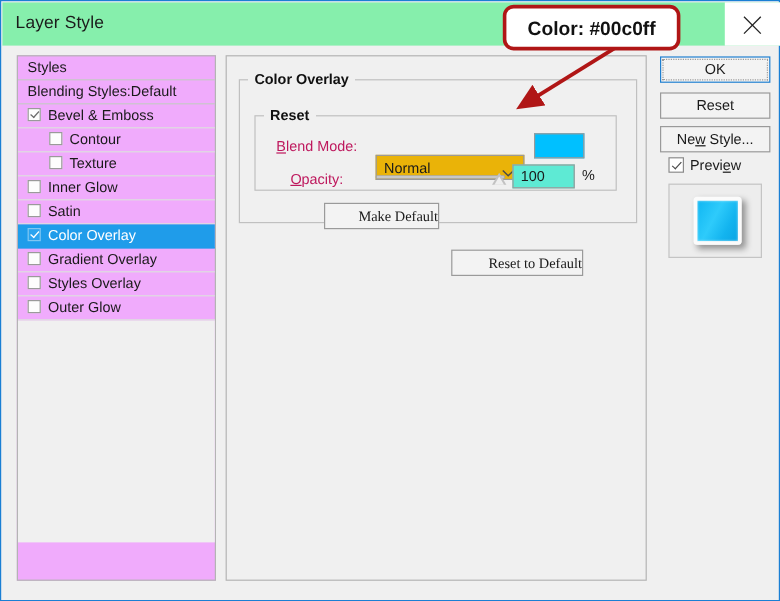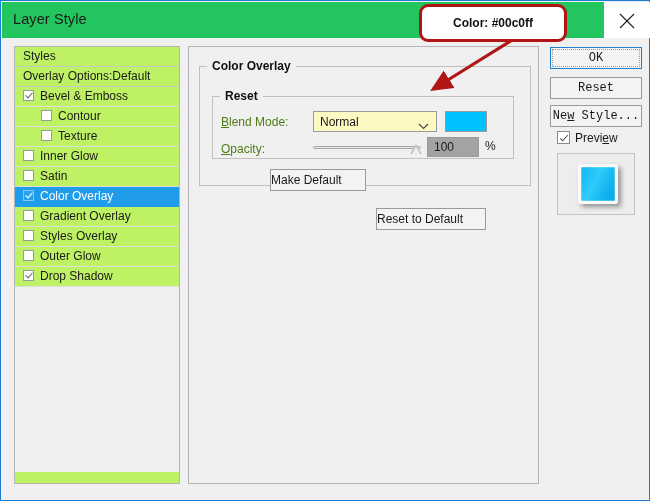--- a/index.html
+++ b/index.html
@@ -25,21 +25,21 @@
     border: 1px solid #1a7fd4;
     background: #f0f0f0;
   }
 
   
   #titlebar {
     position: absolute;
     left: 1px; top: 1px;
     width: 648px;
     height: 36px;
-    background: #22c55e;
+    background: #86efac;
   }
   #title-text {
     position: absolute;
     left: 11px; top: 9px;
     font-size: 14.5px;
     color: #1b1b1b;
     letter-spacing: .1px;
   }
   #close-btn {
     position: absolute;
@@ -52,21 +52,21 @@
   #close-btn svg { position:absolute; left:15px; top:11px; }
 
   
   #styles-panel {
     position: absolute;
     left: 13px; top: 45px;
     width: 166px;
     height: 438px;
     box-sizing: border-box;
     border: 1px solid #b4b4b4;
-    background: #bef264;
+    background: #f0abfc;
   }
   .style-row {
     position: relative;
     height: 20px;
     box-sizing: border-box;
     border-bottom: 1px solid #dedede;
     padding-left: 8px;
     line-height: 19px;
     font-size: 12px;
     white-space: nowrap;
@@ -128,34 +128,34 @@
     color: #101010;
     padding: 0 5px;
     margin-left: 7px;
   }
   #grp-overlay { left: 10px; top: 12px; width: 330px; height: 125px; }
   #grp-color   { left: 12px; top: 16px; width: 300px; height: 68px; }
 
   .fld-label {
     position: absolute;
     font-size: 12px;
-    color: #4d7c0f;
-    text-align: left;
+    color: #be185d;
+    text-align: center;
     white-space: nowrap;
   }
   .mn { text-decoration: underline; }
 
   
   #blend-combo {
     position: absolute;
-    left: 100px; top: 8px;
+    left: 100px; top: 26px;
     width: 124px; height: 21px;
     box-sizing: border-box;
     border: 1px solid #9a9a9a;
-    background: #fef9c3;
+    background: #eab308;
     cursor: pointer;
   }
   #blend-combo .val {
     position: absolute;
     left: 6px; top: 3px;
     font-size: 12px;
     color: #1a1a1a;
   }
   #blend-combo .chev {
     position: absolute;
@@ -204,58 +204,58 @@
     border-left:4px solid transparent;
     border-right:4px solid transparent;
     border-bottom:7px solid #efefef;
   }
   #opacity-value {
     position: absolute;
     left: 214px; top: 34px;
     width: 52px; height: 20px;
     box-sizing: border-box;
     border: 1px solid #9a9a9a;
-    background: #a3a3a3;
+    background: #5eead4;
     font-family: "Liberation Sans", sans-serif;
     font-size: 12px;
     color: #1a1a1a;
     padding: 0 0 0 6px;
     line-height: 18px;
   }
   #opacity-pct {
     position: absolute;
     left: 272px; top: 36px;
     font-size: 12px;
   }
 
   
   .defbtn {
     position: absolute;
     box-sizing: border-box;
     height: 22px;
     border: 1px solid #9a9a9a;
     background: #f3f3f3;
-    font-family: Liberation Sans, sans-serif;
-    font-size: 12px;
-    color: #1a1a1a;
-    text-align: left;
+    font-family: Liberation Serif, serif;
+    font-size: 12px;
+    color: #1a1a1a;
+    text-align: right;
     line-height: 20px;
     cursor: pointer;
   }
   #btn-make-default  { left: 70px;  top: 96px; width: 96px; }
   #btn-reset-default { left: 176px; top: 96px; width: 110px; margin-top: 39px; }
 
   
   .rbtn {
     position: absolute;
     box-sizing: border-box;
     width: 92px; height: 22px;
     border: 1px solid #9a9a9a;
     background: #f3f3f3;
-    font-family: Liberation Mono, monospace;
+    font-family: Liberation Sans, sans-serif;
     font-size: 12px;
     color: #1a1a1a;
     text-align: center;
     line-height: 20px;
     cursor: pointer;
   }
   #btn-ok {
     left: 549px; top: 46px;
     border: 1px solid #1f7fd0;
     outline: none;
@@ -325,21 +325,21 @@
     border: 3px solid #b01616;
     border-radius: 9px;
     background: #ffffff;
     z-index: 20;
   }
   #callout-text {
     position: absolute;
     left: 0; top: 9px;
     width: 142px;
     text-align: center;
-    font-size: 12px;
+    font-size: 16px;
     font-weight: bold;
     color: #111111;
   }
   #callout-arrow {
     position: absolute;
     left: 410px; top: 36px;
     width: 120px; height: 62px;
     z-index: 19;
   }
 </style>
@@ -355,32 +355,31 @@
         <svg width="16" height="16" viewBox="0 0 16 16">
           <line x1="1" y1="1" x2="15" y2="15" stroke="#222" stroke-width="1.1"></line>
           <line x1="15" y1="1" x2="1" y2="15" stroke="#222" stroke-width="1.1"></line>
         </svg>
       </span>
     </div>
   </div>
 
   <div id="styles-panel">
     <div class="style-row header">Styles</div>
-    <div class="style-row blend">Overlay Options:Default</div>
+    <div class="style-row blend">Blending Styles:Default</div>
     <div id="styles-items">
         <div class="style-row"><span class="cb checked"></span><span>Bevel &amp; Emboss</span></div>
         <div class="style-row indent"><span class="cb"></span><span>Contour</span></div>
         <div class="style-row indent"><span class="cb"></span><span>Texture</span></div>
         <div class="style-row"><span class="cb"></span><span>Inner Glow</span></div>
         <div class="style-row"><span class="cb"></span><span>Satin</span></div>
         <div class="style-row selected"><span class="cb checked"></span><span>Color Overlay</span></div>
         <div class="style-row"><span class="cb"></span><span>Gradient Overlay</span></div>
         <div class="style-row"><span class="cb"></span><span>Styles Overlay</span></div>
         <div class="style-row"><span class="cb"></span><span>Outer Glow</span></div>
-        <div class="style-row"><span class="cb checked"></span><span>Drop Shadow</span></div>
       </div>
     <div id="styles-filler" style="height:185px;"></div>
   </div>
 
   <div id="main-panel">
 
     <fieldset class="grp" id="grp-overlay">
       <legend>Color Overlay</legend>
 
       <fieldset class="grp" id="grp-color">

